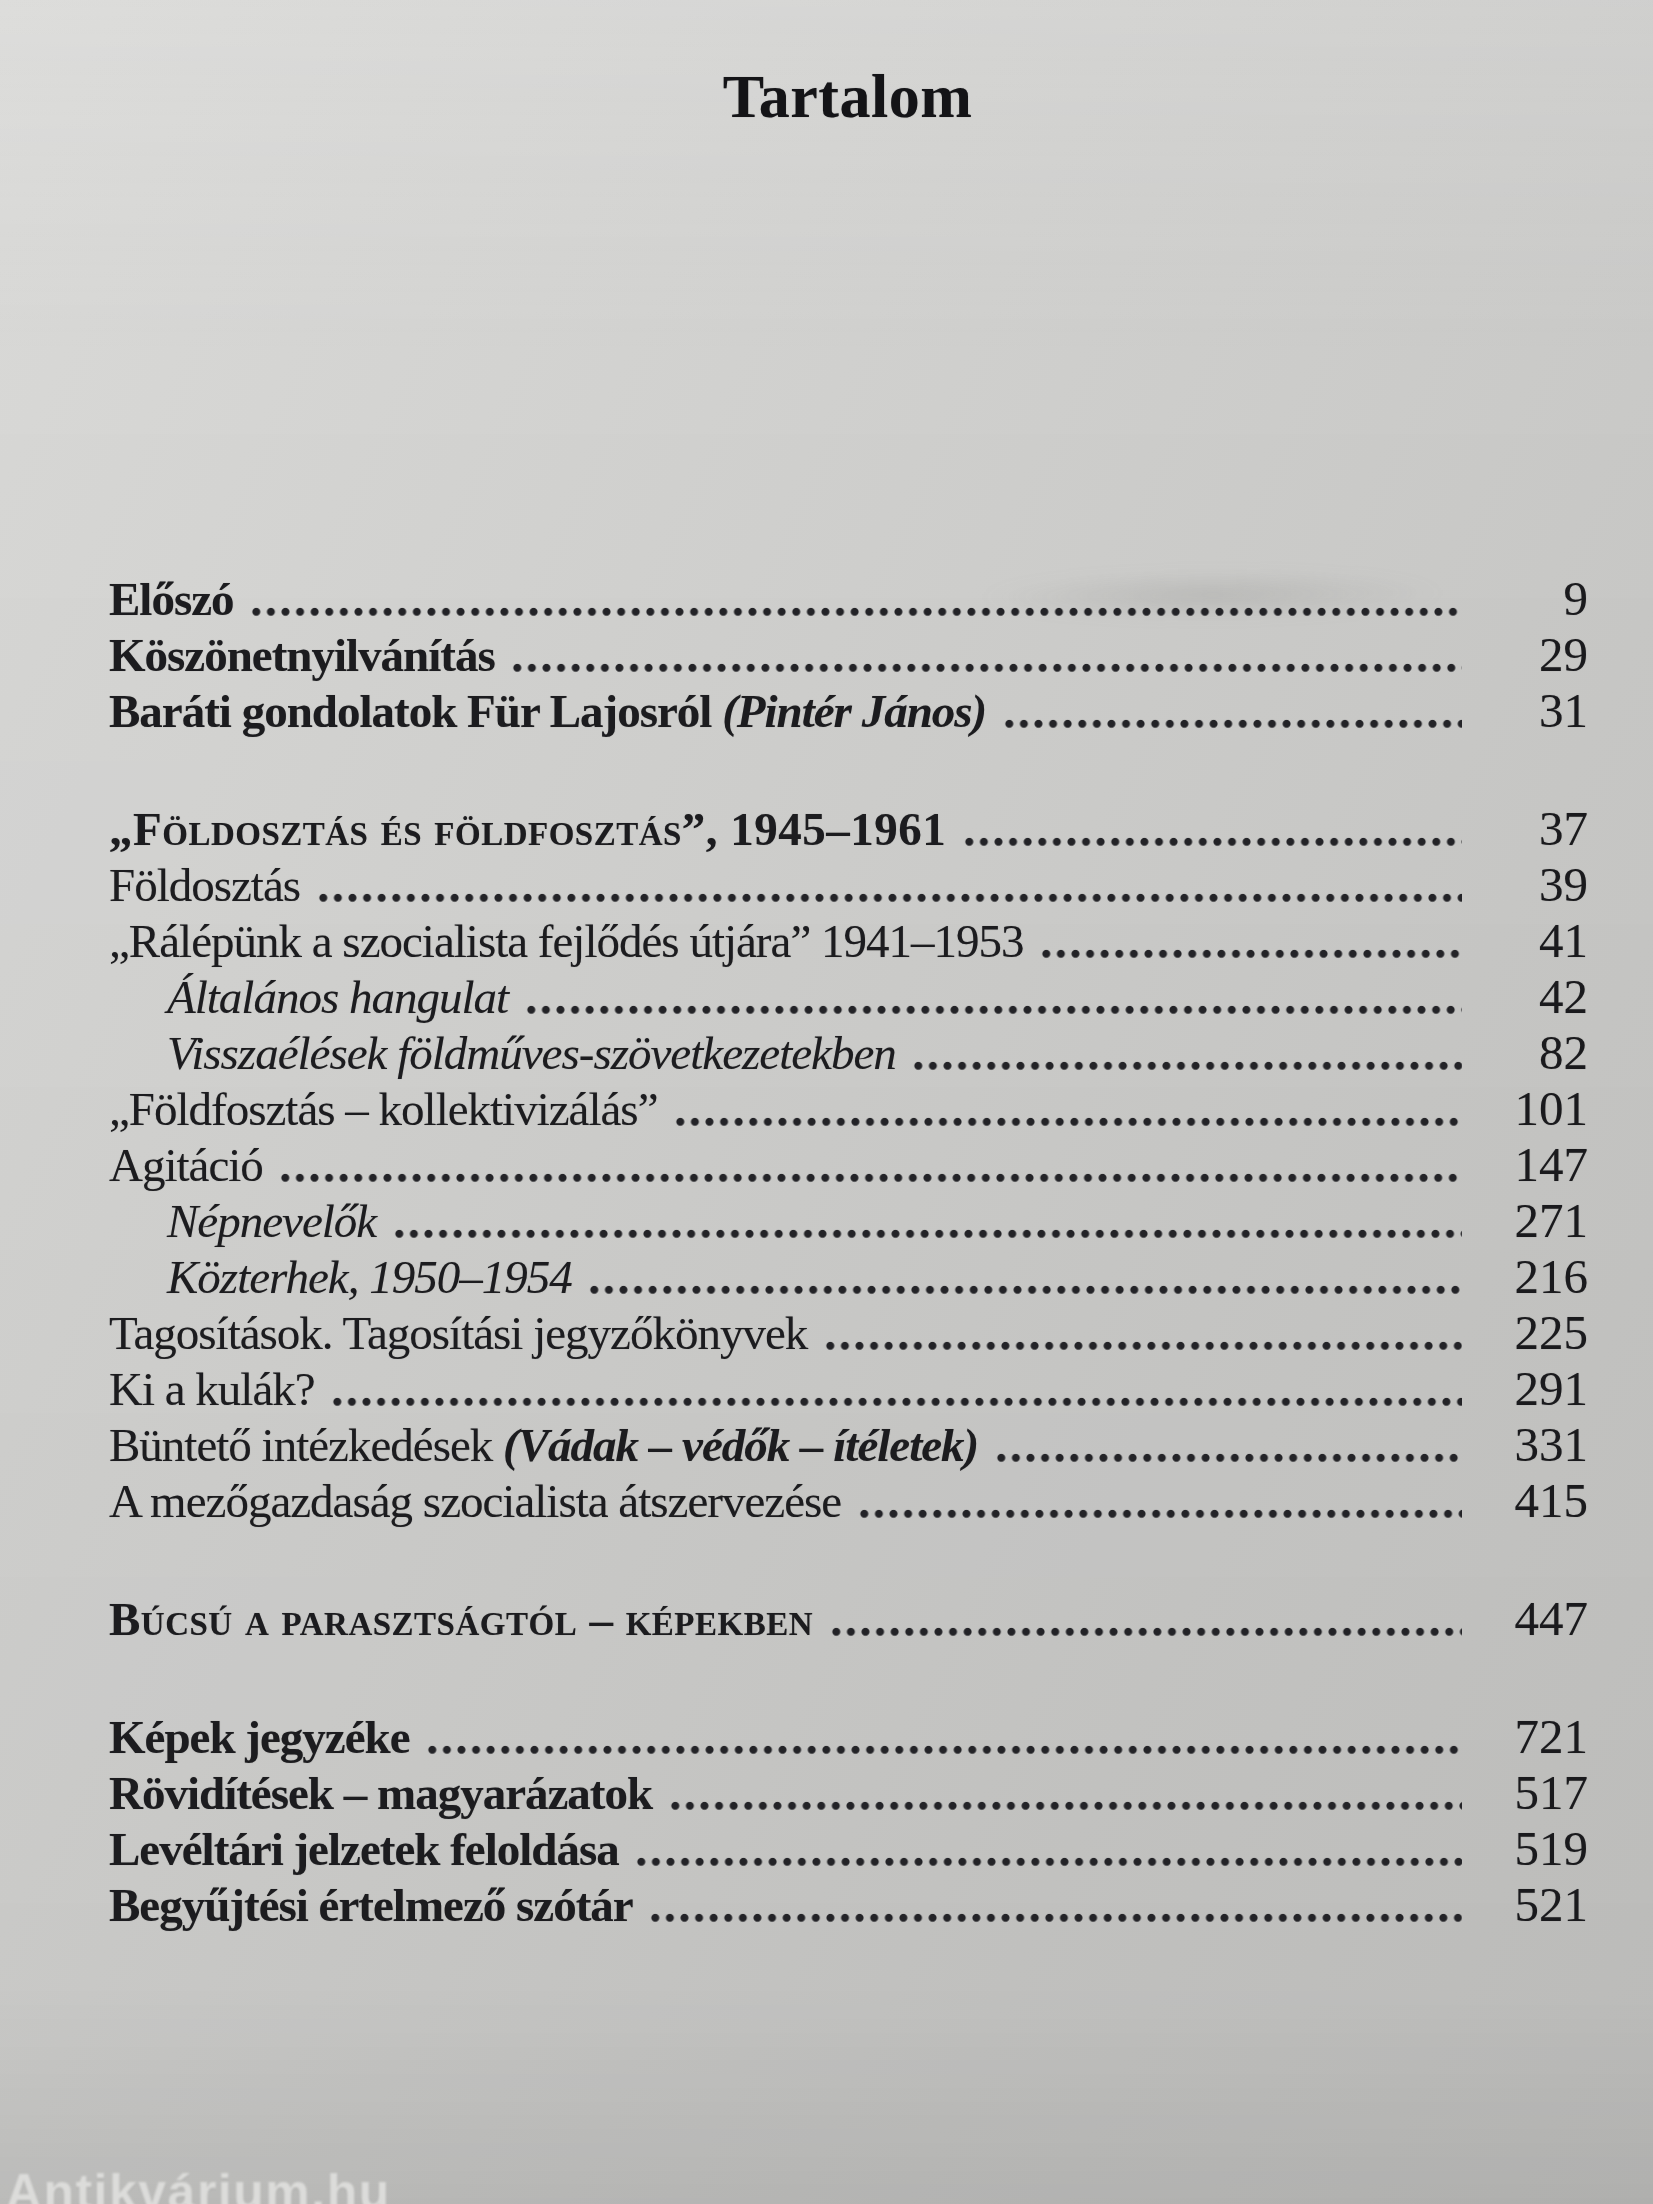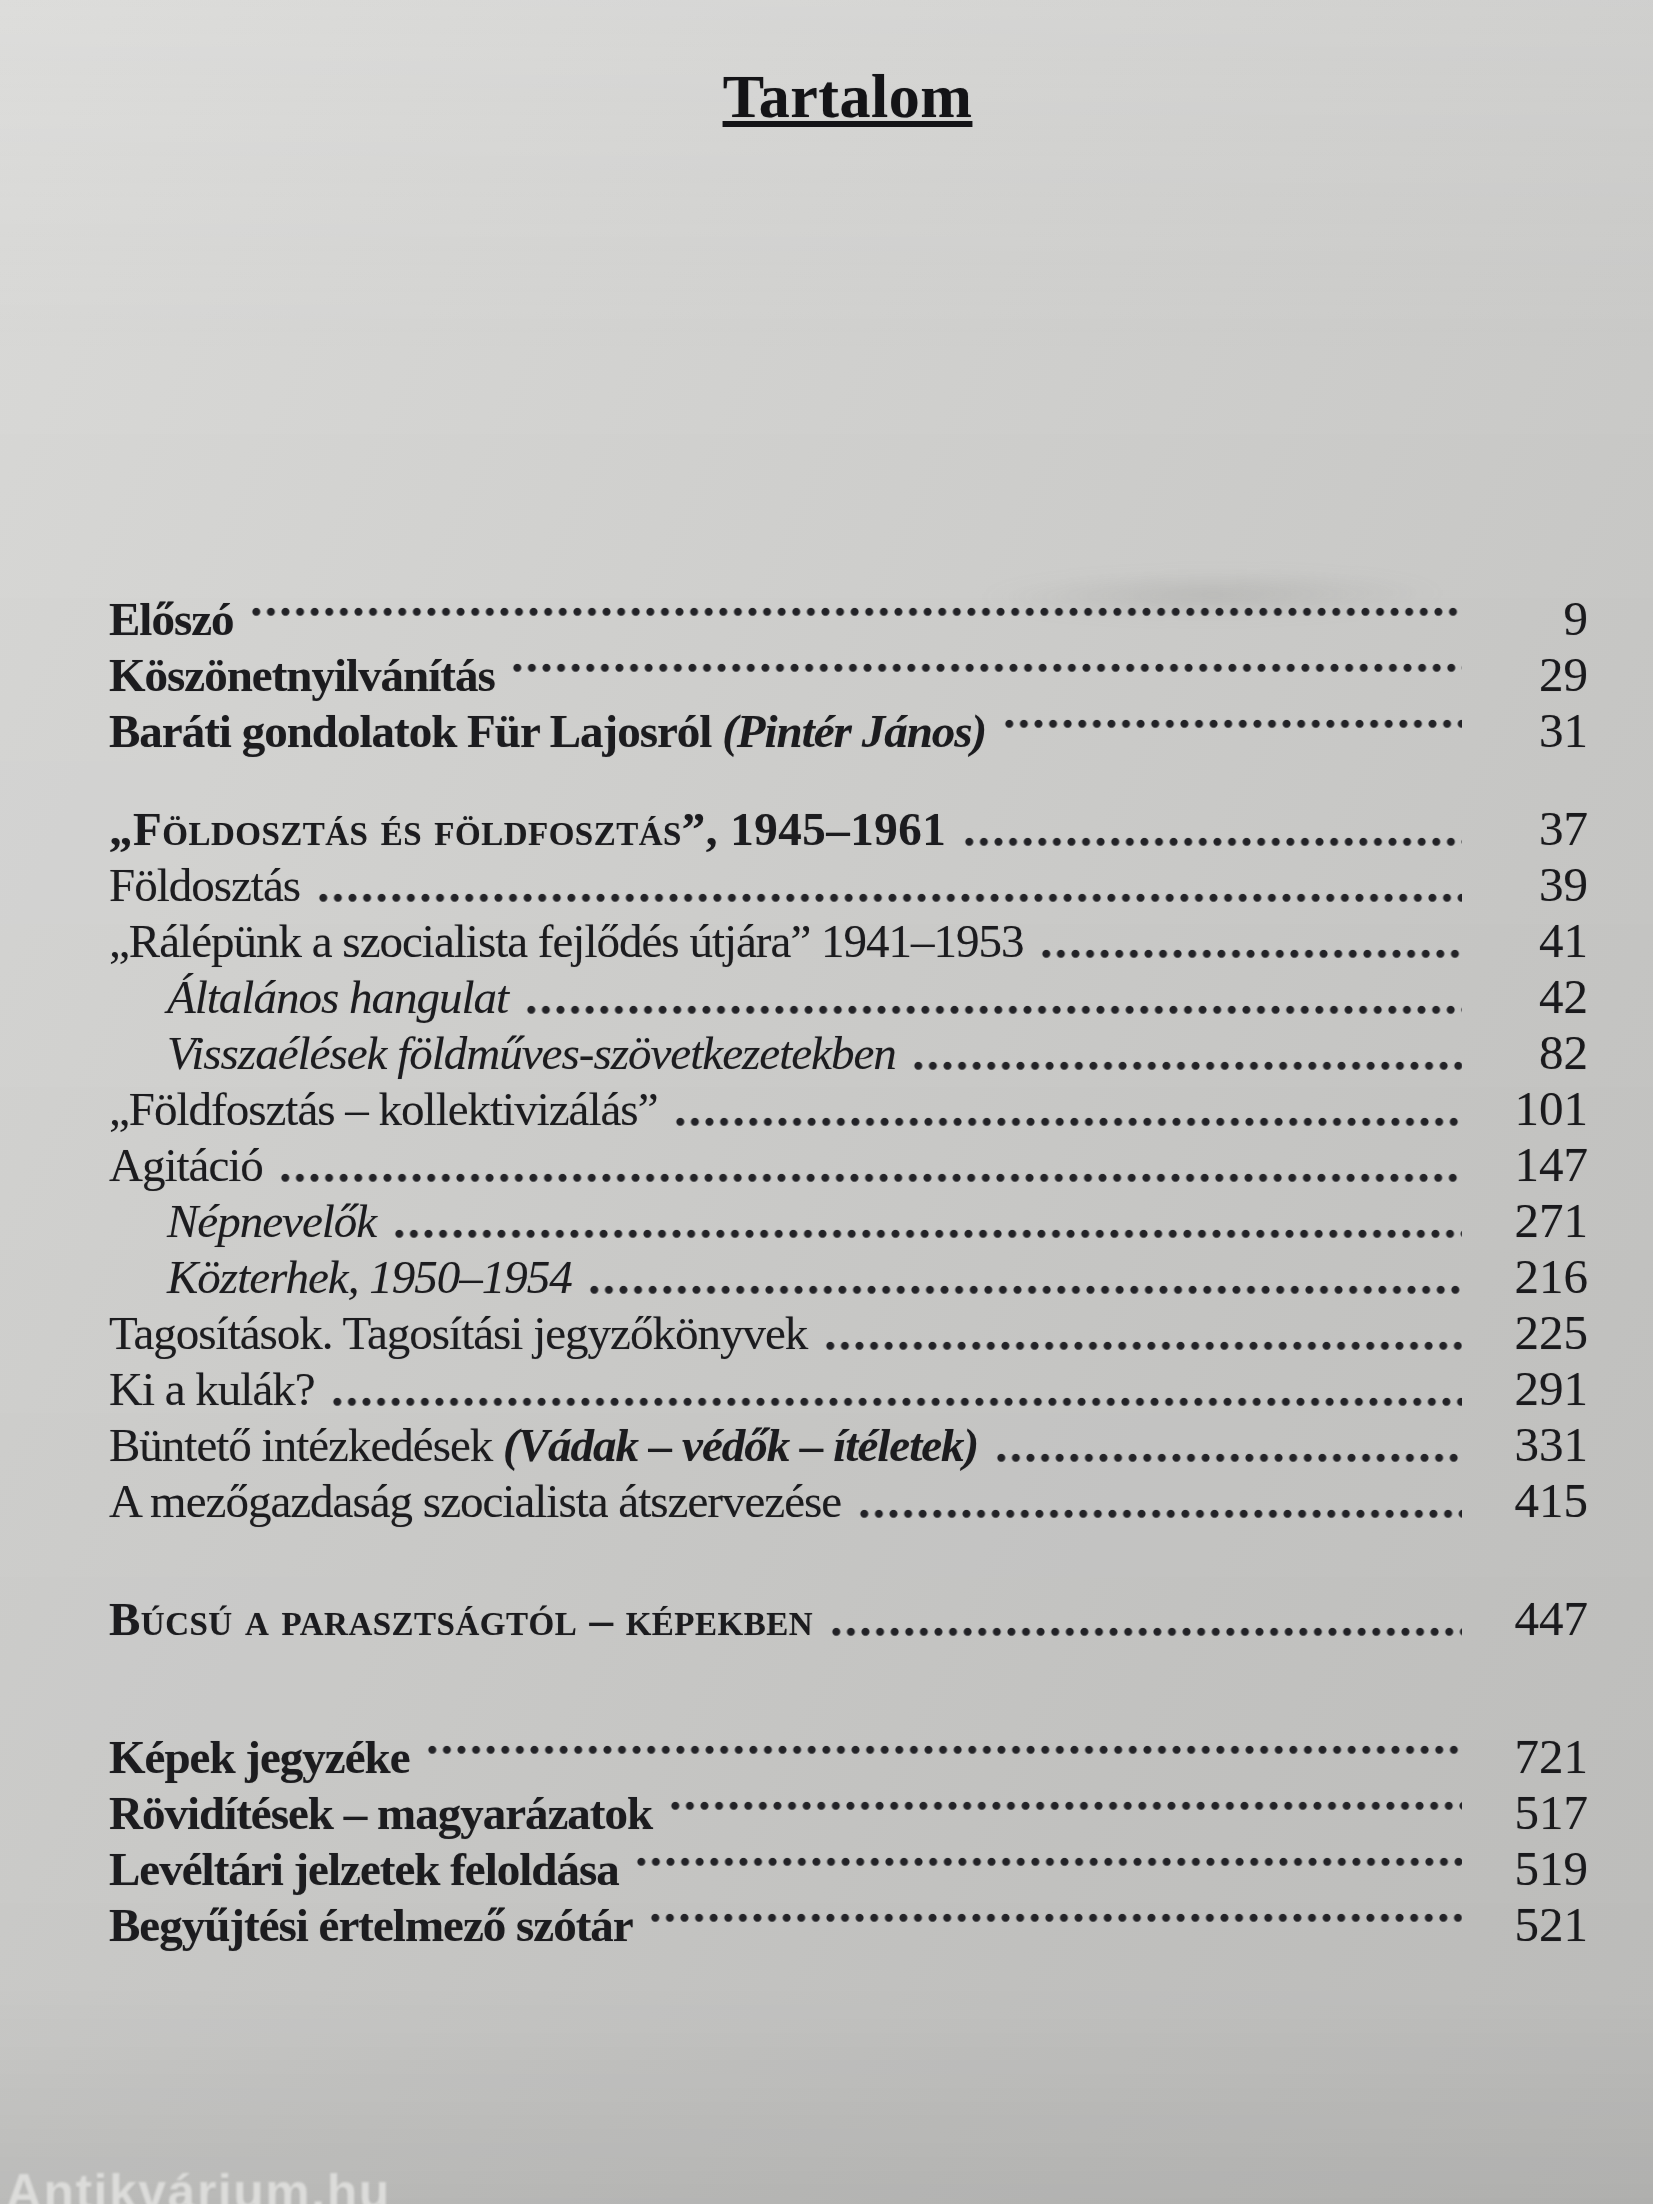--- a/index.html
+++ b/index.html
@@ -8,34 +8,33 @@
     font-family:"Liberation Serif", serif;color:#1c1c1f;
     background:
       linear-gradient(to bottom, rgba(255,255,255,0.10) 0%, rgba(255,255,255,0) 16%, rgba(0,0,0,0.04) 90%, rgba(0,0,0,0.10) 100%),
       linear-gradient(115deg,#d9d9d7 0%, #cfcfcd 42%, #c8c8c6 72%, #c3c3c1 100%);
   }
   .page-title{
     position:absolute;top:19.4px;left:109px;right:68px;
     text-align:center;font-size:62px;font-weight:bold;color:#141417;
     letter-spacing:0.5px;
     text-shadow:0 0 1px rgba(0,0,0,0.35);
-    text-decoration:underline;
   }
   .toc{
     position:absolute;top:571px;left:109px;right:66px;
   }
   .row{
     display:flex;align-items:baseline;height:56px;line-height:56px;
     font-size:47px;white-space:nowrap;
     text-shadow:0 0 1px rgba(0,0,0,0.30);
   }
   .row .label{letter-spacing:-1px;}
   .row.gap{margin-top:62px;}
   .row.indent1{padding-left:58px;}
-  .row.bold .label{font-weight:bold;margin-top:20px;}
+  .row.bold .label{font-weight:bold;}
   .row.italic .label{font-style:italic;}
   .row.section .label{font-weight:bold;font-variant:small-caps;letter-spacing:0.5px;}
   .label .it{font-style:italic;font-weight:bold;}
   .leader{
     flex:1 1 auto;min-width:27px;height:11.6px;align-self:flex-end;
     margin:0 17.5px 9.7px 15.5px;
     background-image:radial-gradient(circle, #232327 3.5px, rgba(0,0,0,0) 4.4px);
     background-size:14.6px 11.6px;background-repeat:repeat-x;background-position:left center;
   }
   .pagenum{

